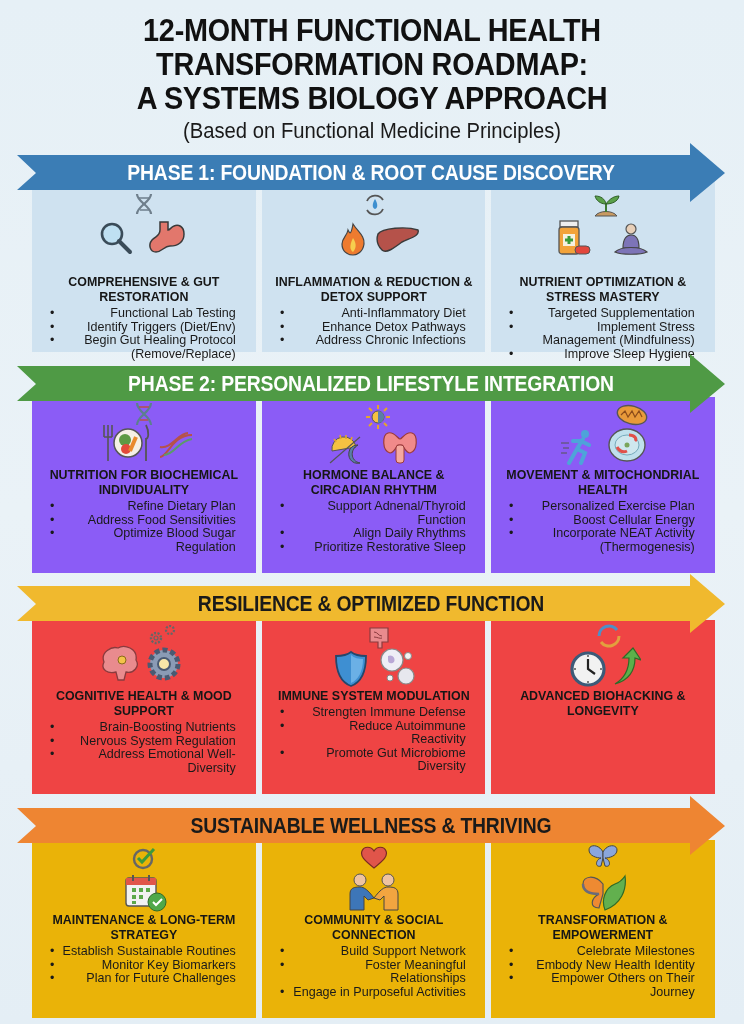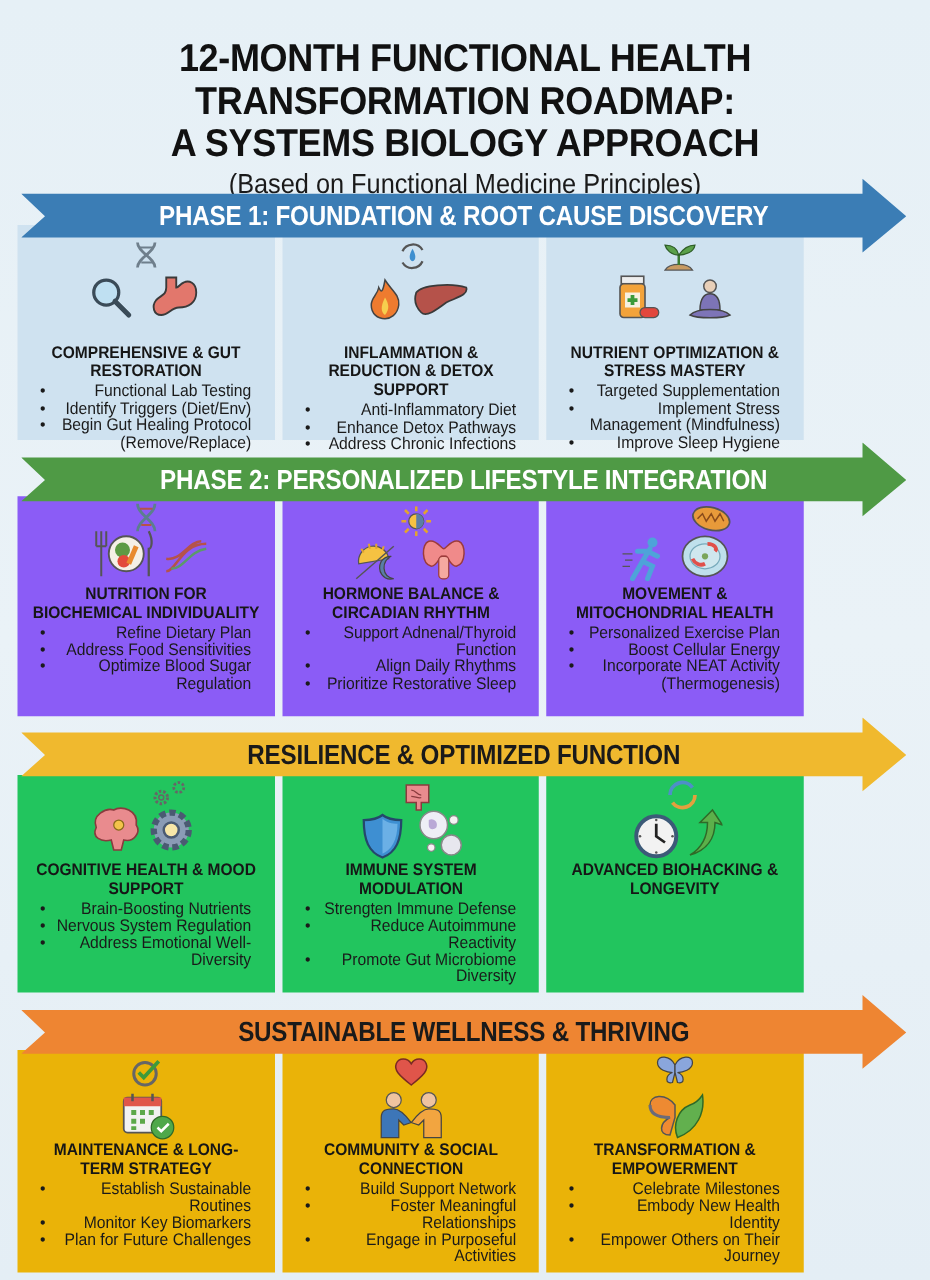--- a/index.html
+++ b/index.html
@@ -4,40 +4,40 @@
 <style>
   * { box-sizing: border-box; margin: 0; padding: 0; }
   html, body { width: 744px; height: 1024px; overflow: hidden; }
   body {
     background: linear-gradient(180deg, #e6f0f6 0%, #eaf2f7 50%, #e4eef5 100%);
     font-family: "Liberation Sans", "DejaVu Sans", sans-serif;
     color: #141414;
     position: relative;
   }
   .title-block {
-    position: absolute; left: 0; top: 14px; width: 744px; text-align: center; margin-top: 16px;
+    position: absolute; left: 0; top: 14px; width: 744px; text-align: center;
   }
   .title-line {
     font-family: "Liberation Sans", sans-serif;
     font-weight: bold;
     font-size: 31px;
     line-height: 34px;
     letter-spacing: -0.3px;
     color: #111;
     transform: scaleX(0.93);
   }
   .subtitle {
     font-size: 22px; line-height: 26px; color: #1a1a1a;
     transform: scaleX(0.92); margin-top: 2px;
   }
   .phase {
     position: absolute; left: 0; width: 744px;
   }
   .panels {
-    position: absolute; left: 14px; width: 629px;
+    position: absolute; left: 32px; width: 683px;
     display: flex; gap: 6px;
   }
   .panel {
     flex: 1 1 0;
     padding-top: 44px;
     text-align: center;
     position: relative;
   }
   .banner {
     position: absolute; left: 17px; width: 708px; height: 60px;
@@ -67,21 +67,21 @@
     font-size: 13.5px; line-height: 13.5px; color: #1a1a1a;
     position: relative; padding-left: 13px;
     transform-origin: left; transform: scaleX(0.93);
   }
   ul.bullets li::before {
     content: "•"; position: absolute; left: 0; top: 0;
   }
   
   .p1 .panel { background: #cfe2f0; }
   .p2 .panel { background: #8b5cf6; }
-  .p3 .panel { background: #22c55e; }
+  .p3 .panel { background: #ef4444; }
   .p4 .panel { background: #eab308; }
 </style>
 </head>
 <body>
 
 <div class="title-block">
   <div class="title-line">12-MONTH FUNCTIONAL HEALTH</div>
   <div class="title-line">TRANSFORMATION ROADMAP:</div>
   <div class="title-line">A SYSTEMS BIOLOGY APPROACH</div>
   <div class="subtitle">(Based on Functional Medicine Principles)</div>

